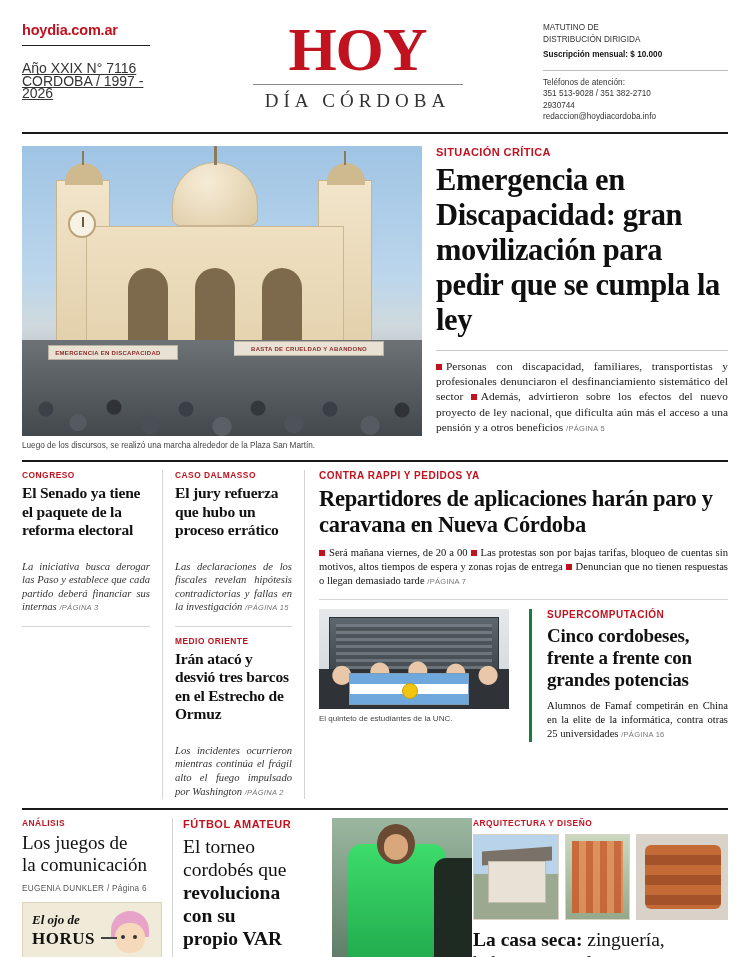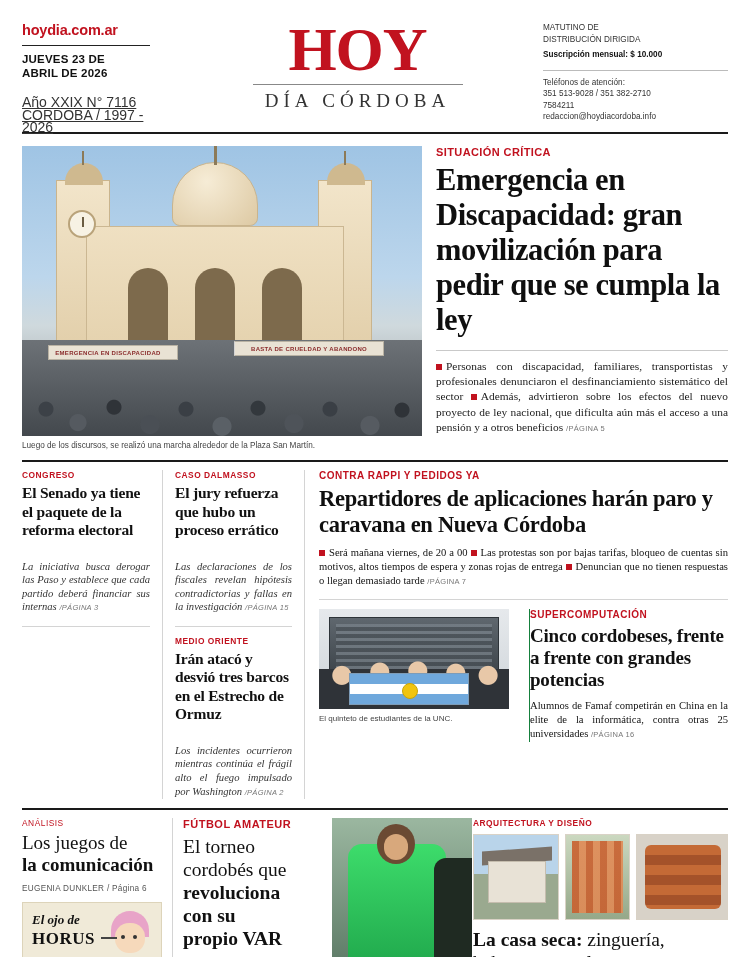--- a/index.html
+++ b/index.html
@@ -207,40 +207,40 @@
   .flag {
     position:absolute; left:30px; bottom:4px; width:120px; height:32px;
     background:linear-gradient(#6fa8dc 0 34%, #ffffff 34% 66%, #6fa8dc 66% 100%);
     border:1px solid #7d9cb8;
   }
   .flag:after {
     content:""; position:absolute; left:52px; top:9px; width:14px; height:14px;
     border-radius:50%; background:#f1c40f; border:1px solid #c9a407;
   }
   .sub-cap { font-family:"Liberation Sans", sans-serif; font-size:8px; color:#444; margin-top:5px; }
-  .sub-text { flex:1; padding-left:0; border-left:1px solid #15803d; }
+  .sub-text { flex:1; padding-left:15px; border-left:3px solid #15803d; }
   .sub-head {
     font-family:"Liberation Serif", serif; font-weight:bold;
     font-size:19px; line-height:22px; margin-top:5px; letter-spacing:-0.2px;
   }
   .sub-body {
     font-family:"Liberation Serif", serif; font-size:10.6px; line-height:14px;
     margin-top:8px; text-align:justify;
   }
 
   
   .bottom { display:flex; margin-top:9px; padding-top:8px; border-top:2px solid #1a1a1a; }
   .b1 { width:150px; padding-right:10px; }
   .b2 { width:150px; padding:0 10px; border-left:1px solid #d4d4d4; }
   .b3 { width:140px; padding:0 10px; }
   .b4 { flex:1; padding-left:10px; border-left:1px solid #d4d4d4; }
 
-  .an-kicker { font-family:"Liberation Sans", sans-serif; font-weight:normal; font-size:8.4px; color:#c1121f; letter-spacing:0.5px; }
+  .an-kicker { font-family:"Liberation Sans", sans-serif; font-weight:bold; font-size:8.4px; color:#c1121f; letter-spacing:0.5px; }
   .an-head { font-family:"Liberation Serif", serif; font-size:19px; line-height:22px; margin-top:4px; }
-  .an-head b { font-weight:bold; }
+  .an-head b { font-weight:normal; }
   .byline { font-family:"Liberation Sans", sans-serif; font-size:8.2px; font-weight:bold; letter-spacing:0.3px; margin-top:8px; }
   .byline span { font-weight:normal; color:#555; }
 
   .horus {
     margin-top:9px; width:140px; height:68px; background:#f0ead8; border:1px solid #ddd4ba;
     position:relative; overflow:hidden;
   }
   .horus .t1 { font-family:"Liberation Serif", serif; font-style:italic; font-weight:bold; font-size:13px; margin:9px 0 0 9px; }
   .horus .t2 { font-family:"Liberation Serif", serif; font-weight:bold; font-size:17px; margin:1px 0 0 9px; letter-spacing:0.5px; }
   .horus .face { position:absolute; right:8px; top:8px; width:46px; height:50px; }
@@ -284,24 +284,20 @@
 </style>
 </head>
 <body>
 
 <div class="page">
 
   <div class="masthead">
     <div class="mh-left">
       <div class="site-url">hoydia.com.ar</div>
       <div class="mh-rule"></div>
-      <div class="mh-date">
-        <div>JUEVES 23 DE</div>
-        <div>ABRIL DE 2026</div>
-      </div>
       <div class="mh-sub">
         <div>Año XXIX N° 7116</div>
         <div>CÓRDOBA / 1997 - 2026</div>
       </div>
     </div>
 
     <div class="mh-center">
       <div class="logo">HOY</div>
       <div class="logo-rule"></div>
       <div class="logo-sub">DÍA CÓRDOBA</div>
@@ -310,21 +306,21 @@
     <div class="mh-right">
       <div class="mr-block">
         <div>MATUTINO DE</div>
         <div>DISTRIBUCIÓN DIRIGIDA</div>
         <div style="margin-top:4px;"><b>Suscripción mensual: $ 10.000</b></div>
       </div>
       <div class="mr-rule"></div>
       <div class="mr-block">
         <div>Teléfonos de atención:</div>
         <div>351 513-9028 / 351 382-2710</div>
-        <div>7584211</div>
+        <div>2930744</div>
         <div>redaccion@hoydiacordoba.info</div>
       </div>
     </div>
   </div>
 
   <div class="thick-rule"></div>
 
   <div class="lead">
     <div class="lead-photo-wrap">
       <div class="lead-photo">

